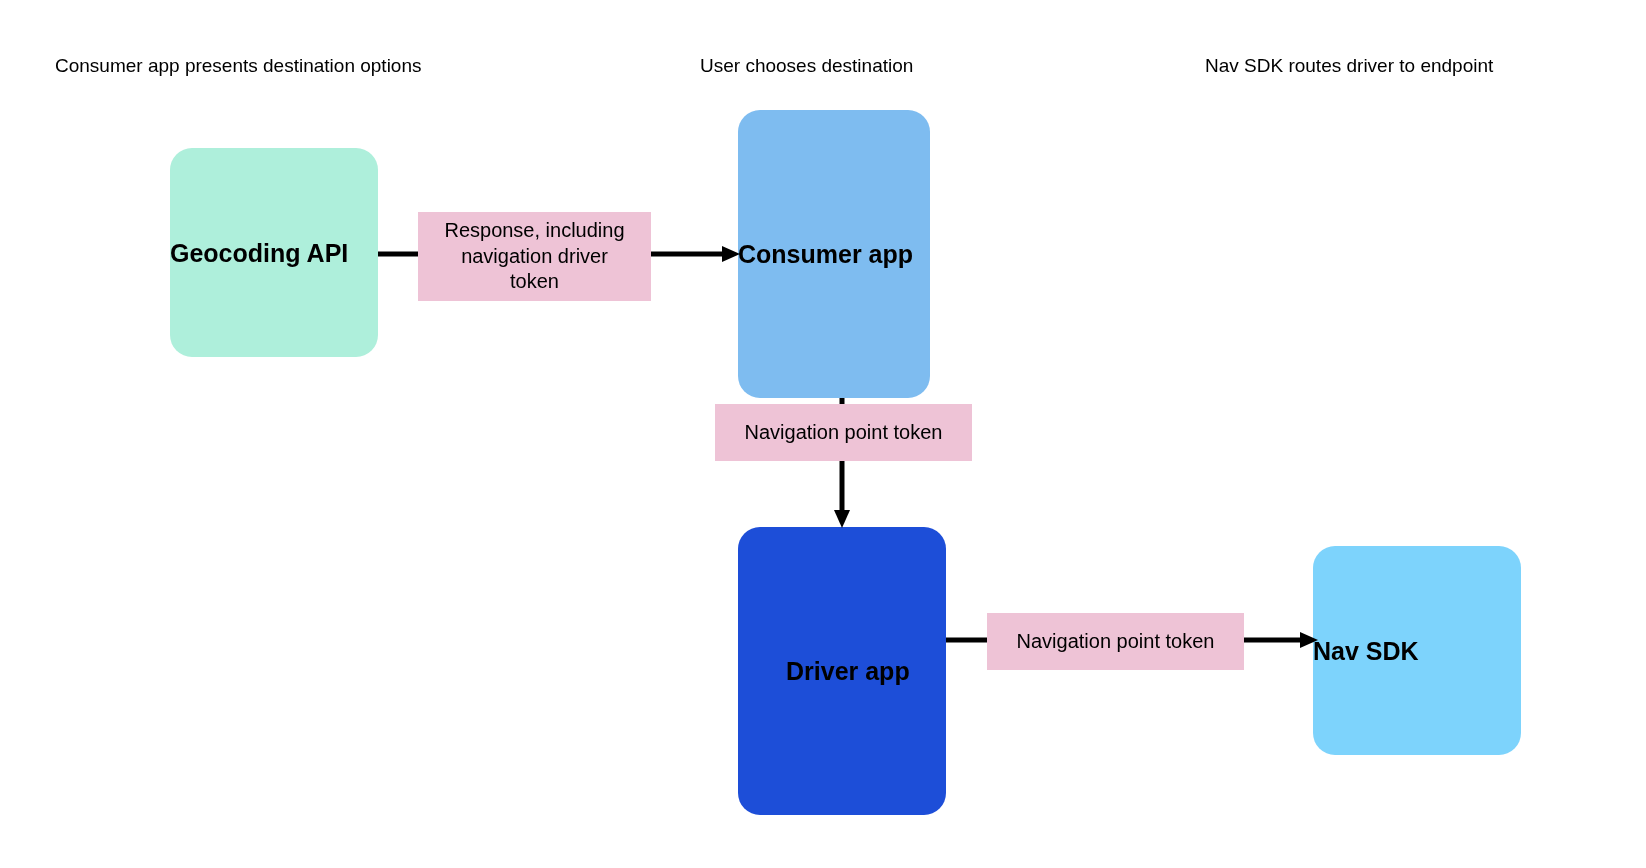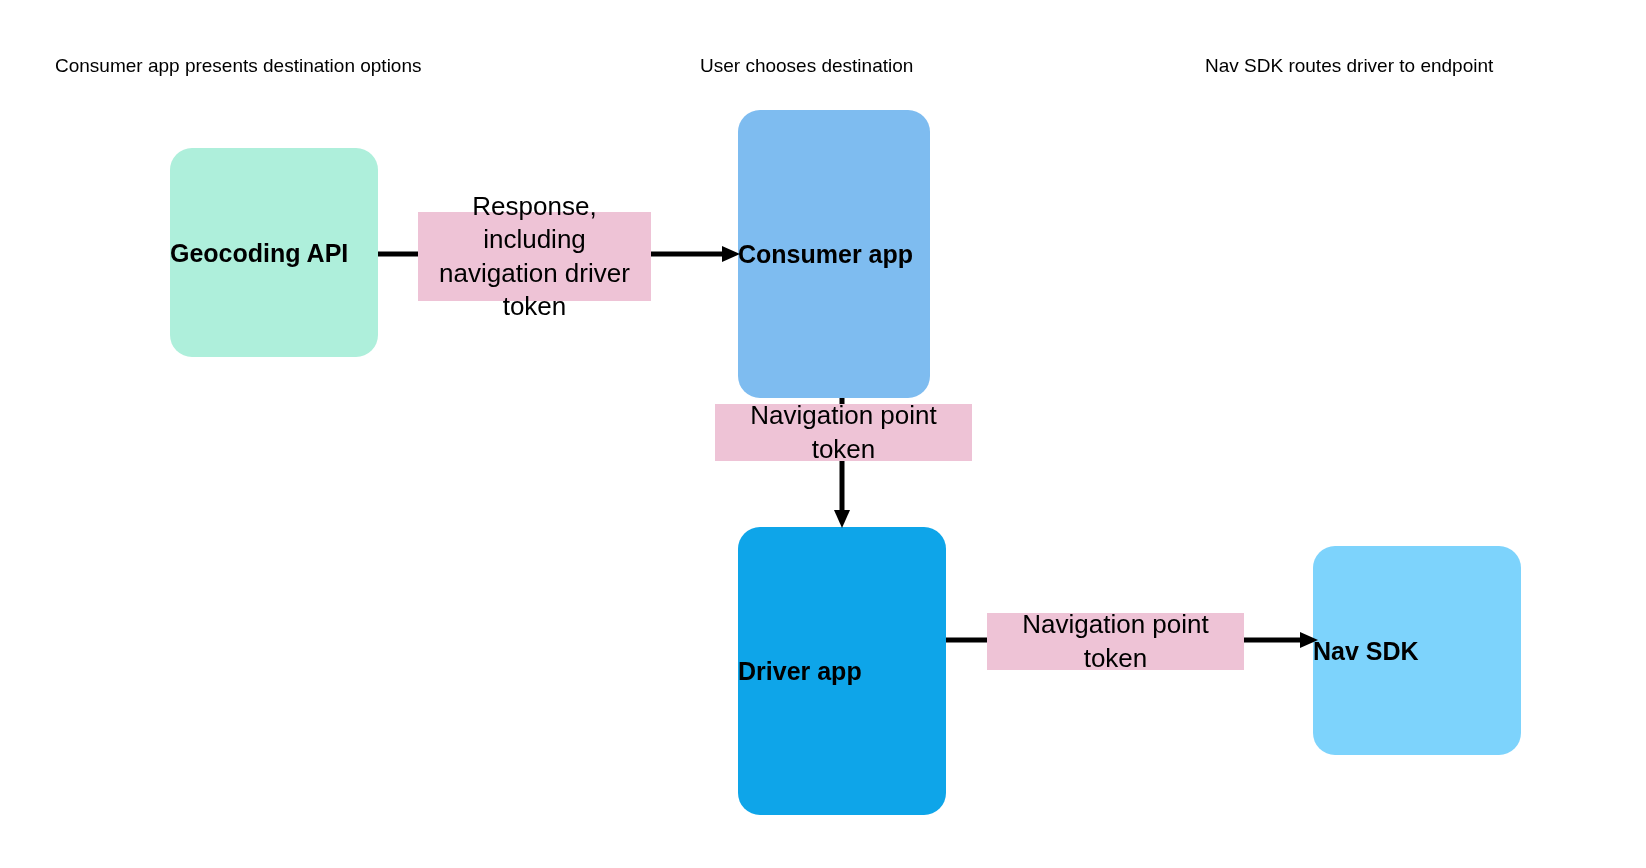--- a/index.html
+++ b/index.html
@@ -42,21 +42,21 @@
   }
   .edge-label {
     position: absolute;
     display: flex;
     align-items: center;
     justify-content: center;
     box-sizing: border-box;
     z-index: 3;
   }
   .edge-label-text {
-    font-size: 26px;
+    font-size: 20px;
     color: #000000;
     text-align: center;
     line-height: 1.28;
     padding: 0 8px;
   }
   .edge {
     position: absolute;
     z-index: 1;
   }
   .edge svg {
@@ -97,21 +97,21 @@
   </div>
 
   <div class="node" style="left:170px; top:148px; width:208px; height:209px; background:#AEEFDB;">
     <span class="node-label">Geocoding API</span>
   </div>
 
   <div class="node" style="left:738px; top:110px; width:192px; height:288px; background:#7EBCF0;">
     <span class="node-label">Consumer app</span>
   </div>
 
-  <div class="node" style="left:738px; top:527px; width:208px; height:288px; background:#0ea5e9;">
+  <div class="node" style="left:738px; top:527px; width:208px; height:288px; background:#1d4ed8;padding-left:48px;">
     <span class="node-label">Driver app</span>
   </div>
 
   <div class="node" style="left:1313px; top:546px; width:208px; height:209px; background:#7dd3fc;">
     <span class="node-label">Nav SDK</span>
   </div>
 
   <div class="edge-label" style="left:418px; top:212px; width:233px; height:89px; background:#EEC3D6;">
     <span class="edge-label-text"><span>Response, including</span><br><span>navigation driver</span><br><span>token</span></span>
   </div>

